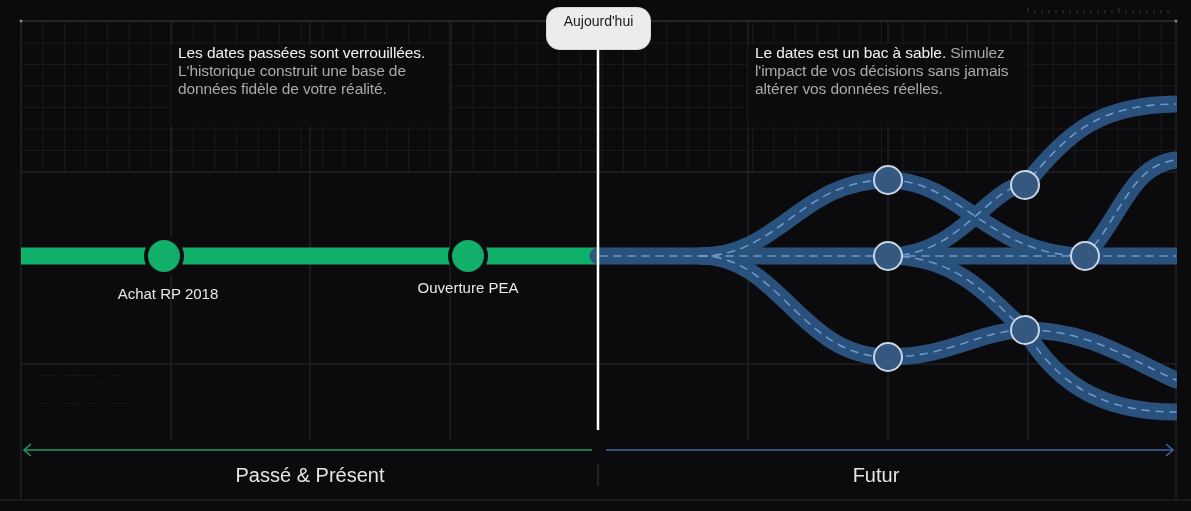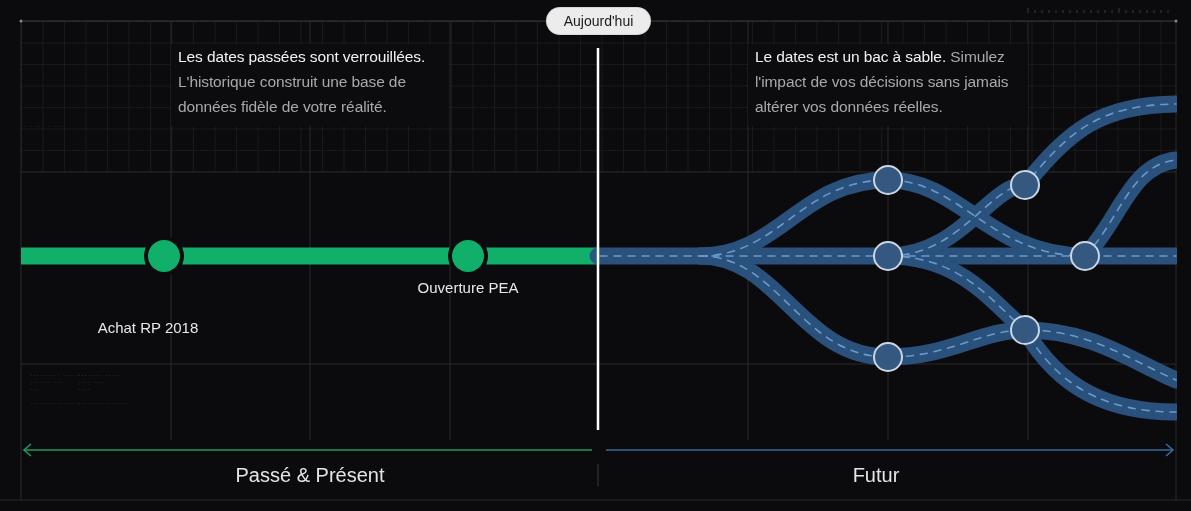--- a/index.html
+++ b/index.html
@@ -9,27 +9,27 @@
       font-family: "Liberation Sans", "DejaVu Sans", sans-serif;
       position: relative;
     }
     .stage { position: absolute; left: 0; top: 0; width: 1191px; height: 511px; }
     svg.bg { position: absolute; left: 0; top: 0; }
     .textpanel {
       position: absolute;
       background: #0c0c0e;
       color: #a9a9ab;
       font-size: 15.5px;
-      line-height: 25px;
+      line-height: 18px;
       letter-spacing: -0.1px;
     }
     .textpanel .lead { color: #f2f2f2; }
     .today-pill {
       position: absolute; left: 547px; top: 8px;
-      width: 103px; height: 26px; border-radius: 13px;
+      width: 103px; height: 41px; border-radius: 13px;
       background: #ececec; color: #1a1a1a;
       font-size: 14px; line-height: 26px; text-align: center;
       box-shadow: 0 0 0 1px #d8d8d8;
     }
     .milestone-label {
       position: absolute; color: #e8e8e8; font-size: 15px;
       transform: translateX(-50%); white-space: nowrap;
     }
     .section-label {
       position: absolute; color: #e5e5e5; font-size: 20px;
@@ -149,18 +149,18 @@
   <div class="textpanel" style="left:171px;top:44px;width:278px;height:82px;padding-left:7px;box-sizing:border-box;">
     <span class="lead">Les dates passées sont verrouillées.</span><span> L'historique construit une base de données fidèle de votre réalité.</span>
   </div>
 
   <div class="textpanel" style="left:748px;top:44px;width:280px;height:82px;padding-left:7px;box-sizing:border-box;">
     <span class="lead">Le dates est un bac à sable.</span><span> Simulez l'impact de vos décisions sans jamais altérer vos données réelles.</span>
   </div>
 
   <div class="today-pill">Aujourd'hui</div>
 
-  <div class="milestone-label" style="left:148px;top:285px;margin-top:34px;">Achat RP 2018</div>
+  <div class="milestone-label" style="left:168px;top:285px;">Achat RP 2018</div>
   <div class="milestone-label" style="left:468px;top:279px;">Ouverture PEA</div>
 
   <div class="section-label" style="left:310px;">Passé &amp; Présent</div>
   <div class="section-label" style="left:876px;">Futur</div>
 </div>
 
 </body></html>

